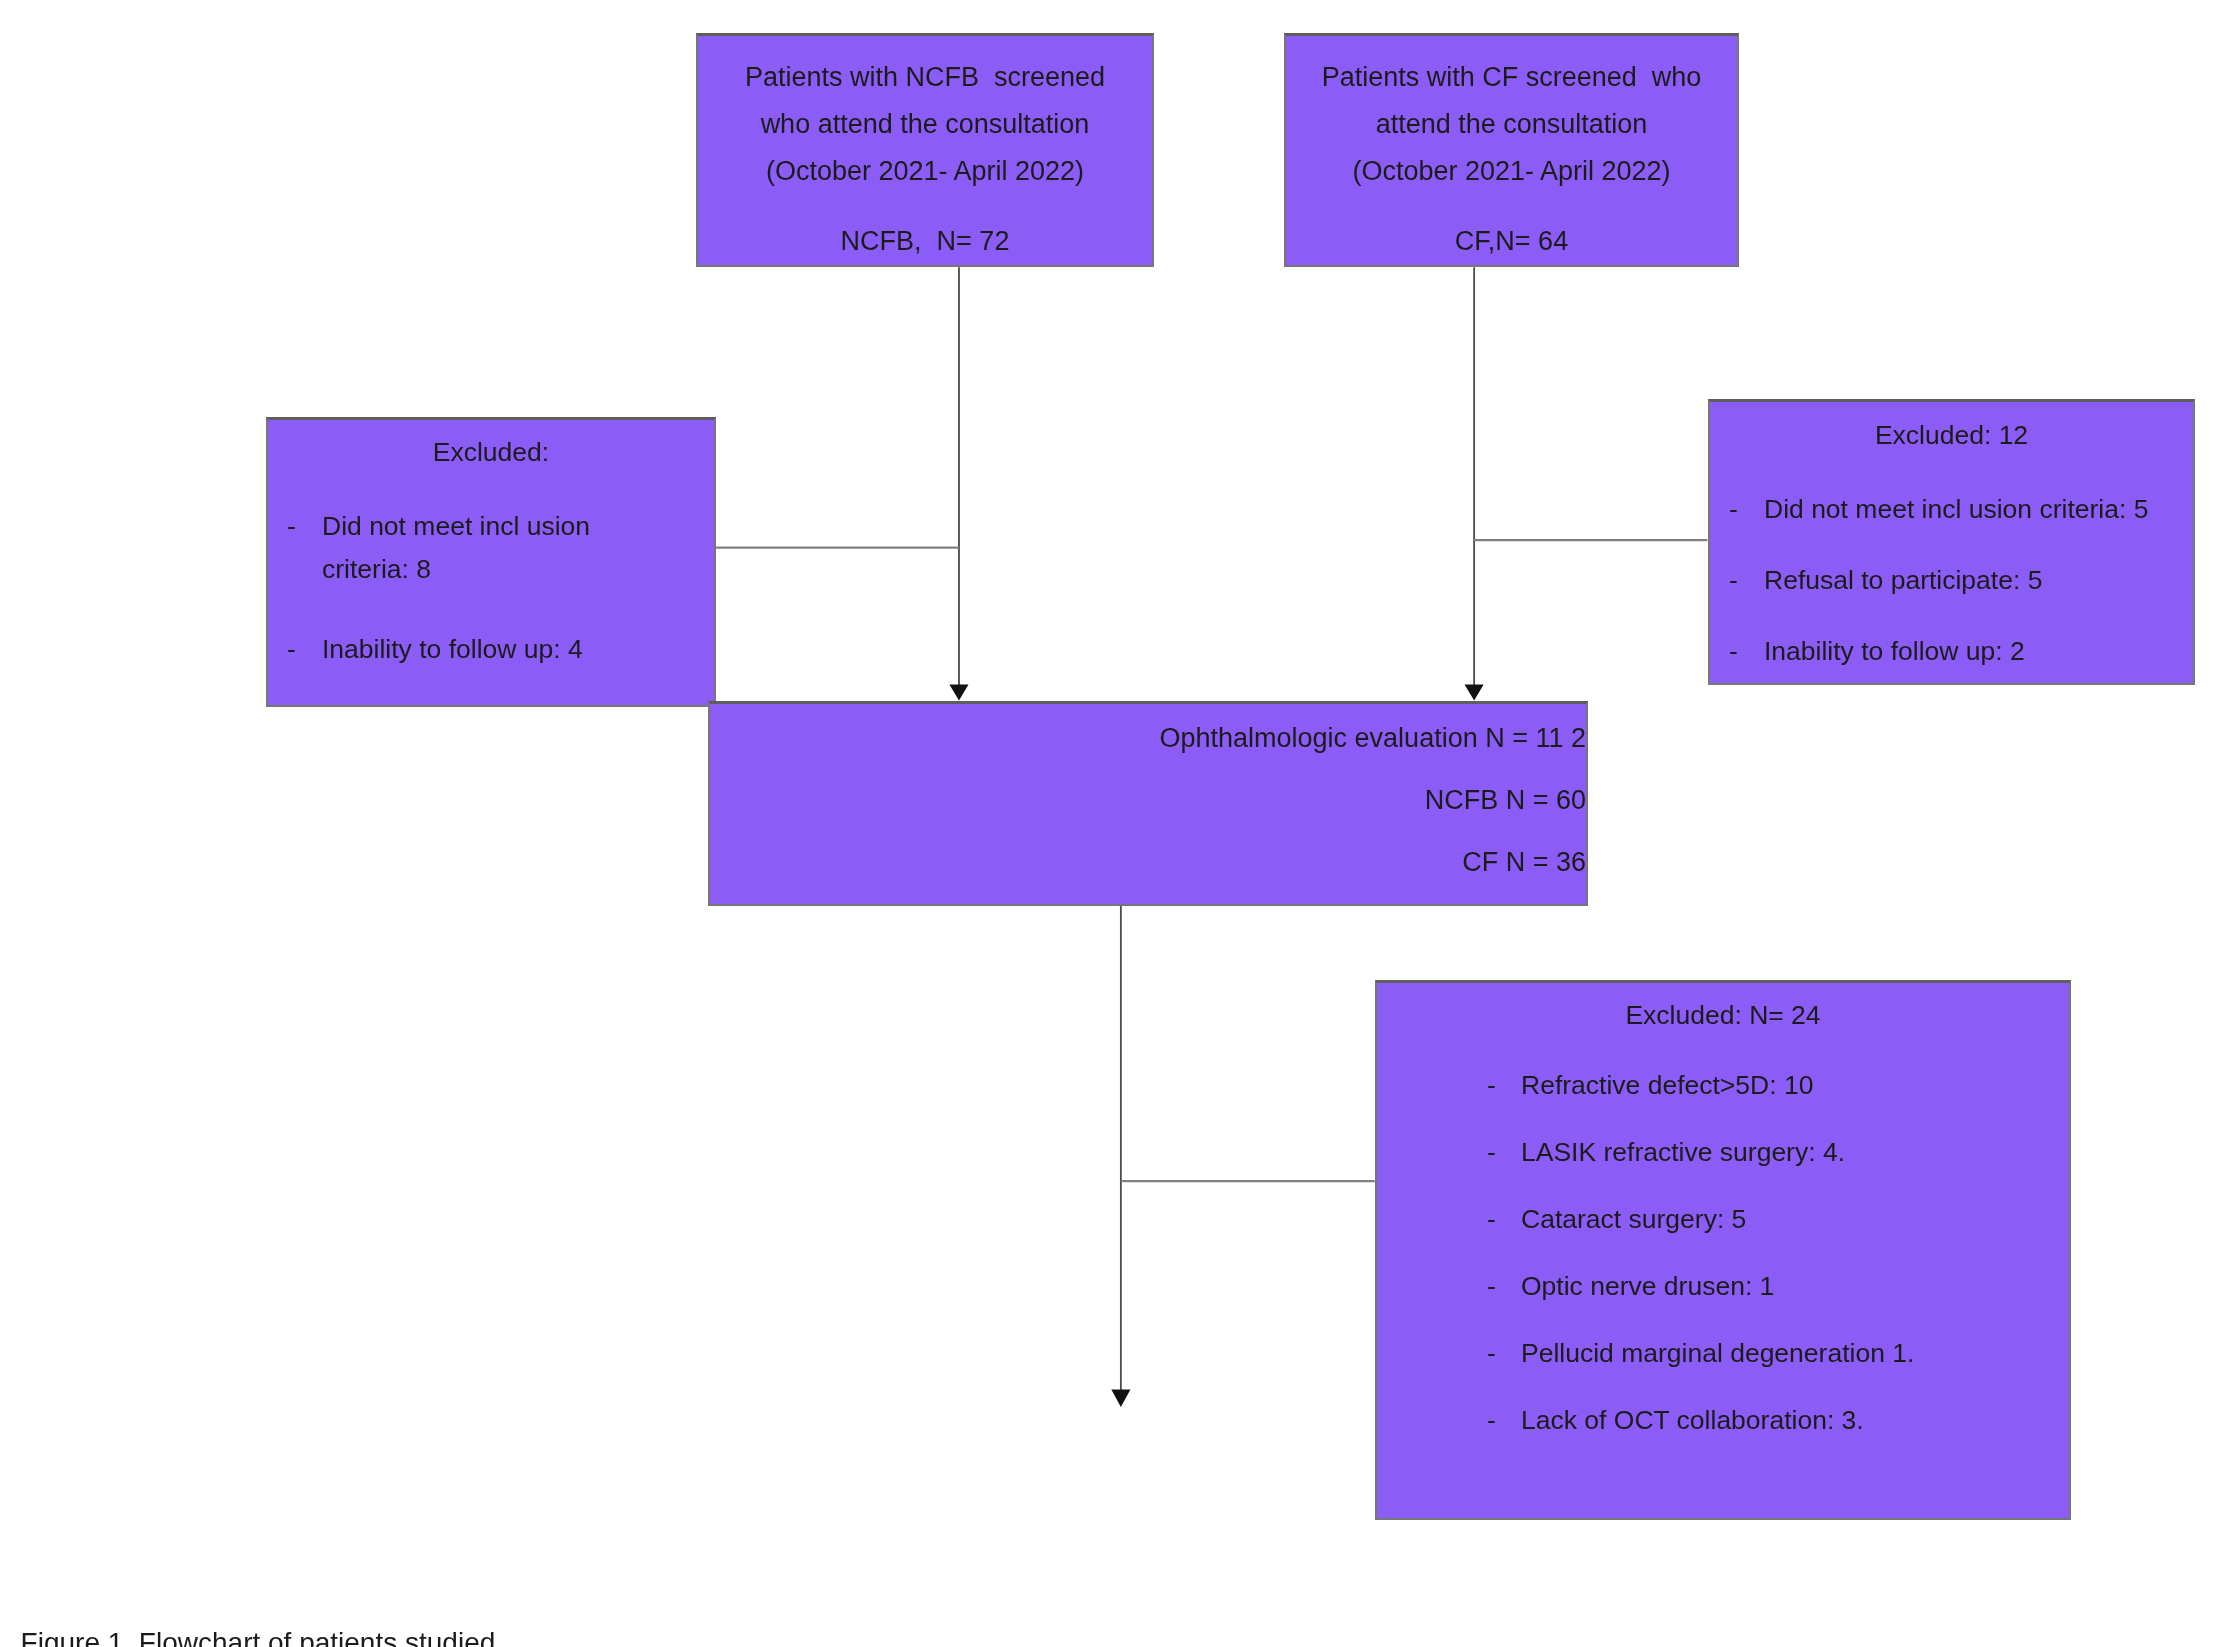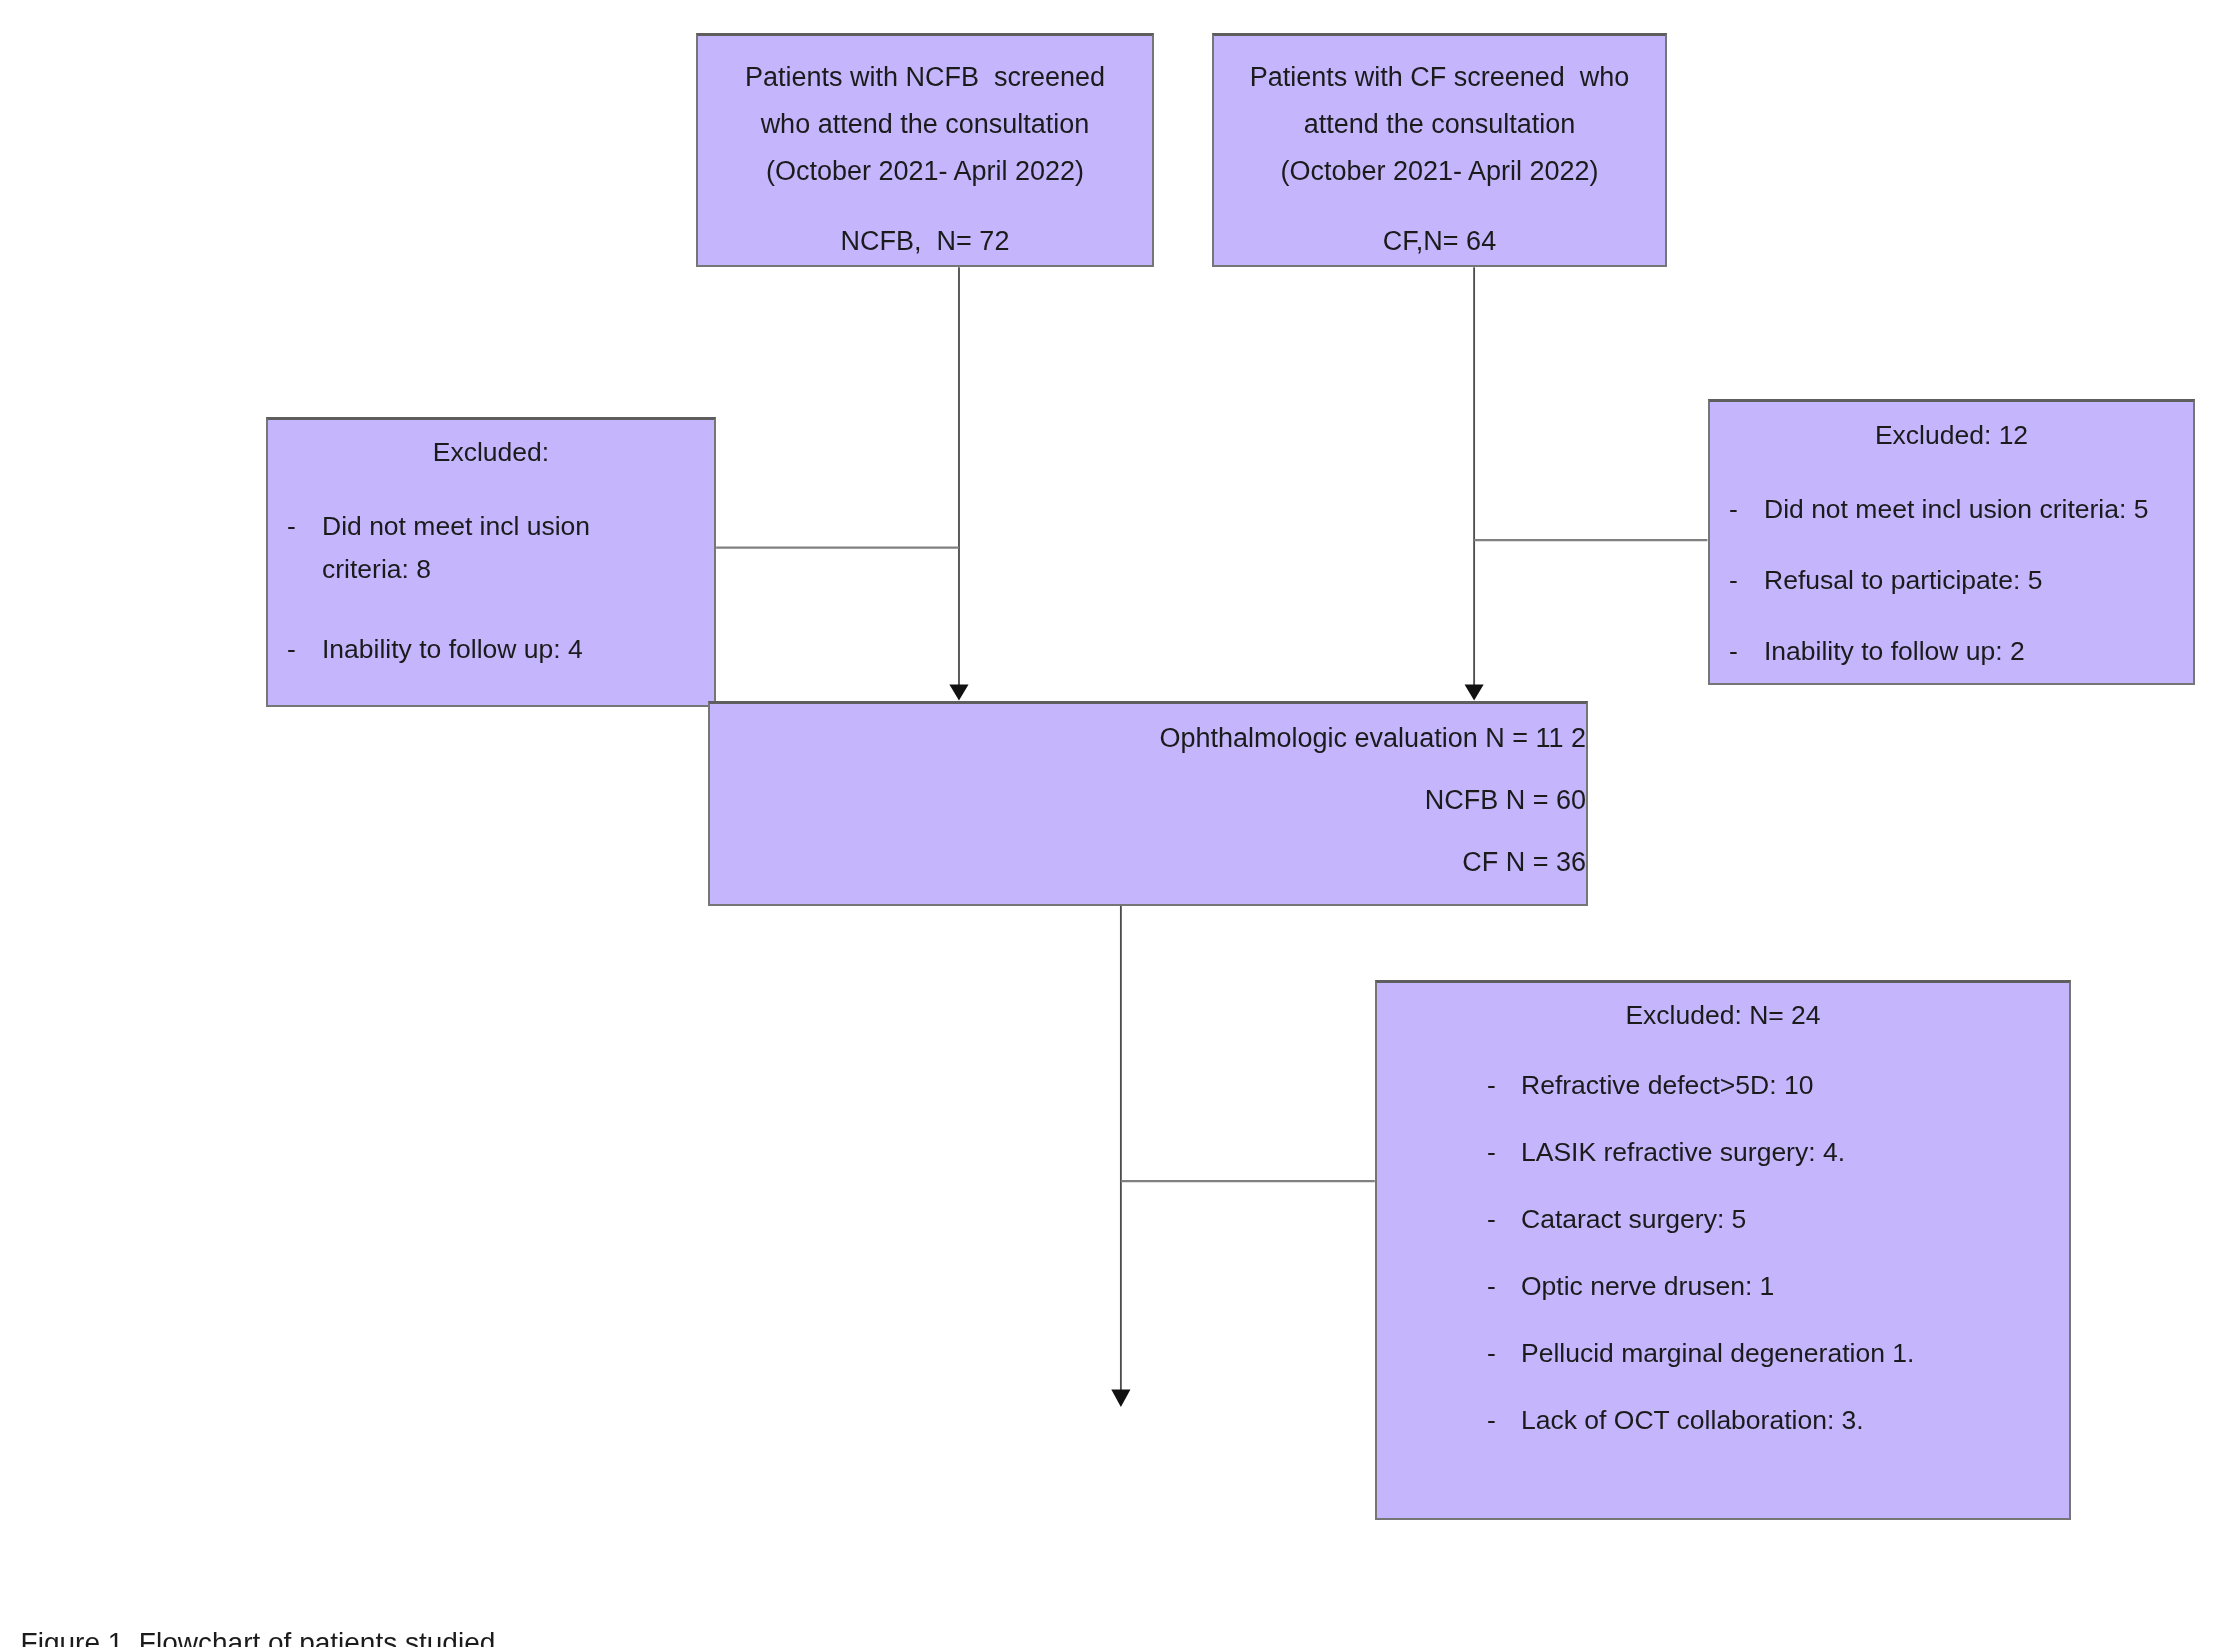--- a/index.html
+++ b/index.html
@@ -21,32 +21,32 @@
     background: #ffffff;
   }
   .connectors {
     position: absolute;
     left: 0; top: 0;
     z-index: 0;
   }
   .box {
     position: absolute;
     box-sizing: border-box;
-    background: #c4b5fd;
+    background: #8b5cf6;
     border: 2.2px solid #767676;
     border-top: 3.7px solid #5e5e5e;
     z-index: 1;
     font-size: 27px;
   }
   
   .screened-box { text-align: center; padding-top: 17.7px; }
   .screened-box .tline { line-height: 47px; }
   .screened-box .nline { line-height: 47px; margin-top: 23.6px; }
   .box-ncfb-screened { left: 696px;  top: 33px; width: 458px; height: 234px; }
-  .box-cf-screened   { left: 1212px; top: 33px; width: 455px; height: 234px; }
+  .box-cf-screened   { left: 1284px; top: 33px; width: 455px; height: 234px; }
   
   .box-evaluation {
     left: 708px; top: 701px; width: 880px; height: 205px;
     text-align: right; padding-top: 2.9px;
   }
   .box-evaluation .tline { line-height: 62px; }
   
   .box-final {
     left: 925px; top: 1409px; width: 402px; height: 213px;
     text-align: center; padding-top: 7.4px;

